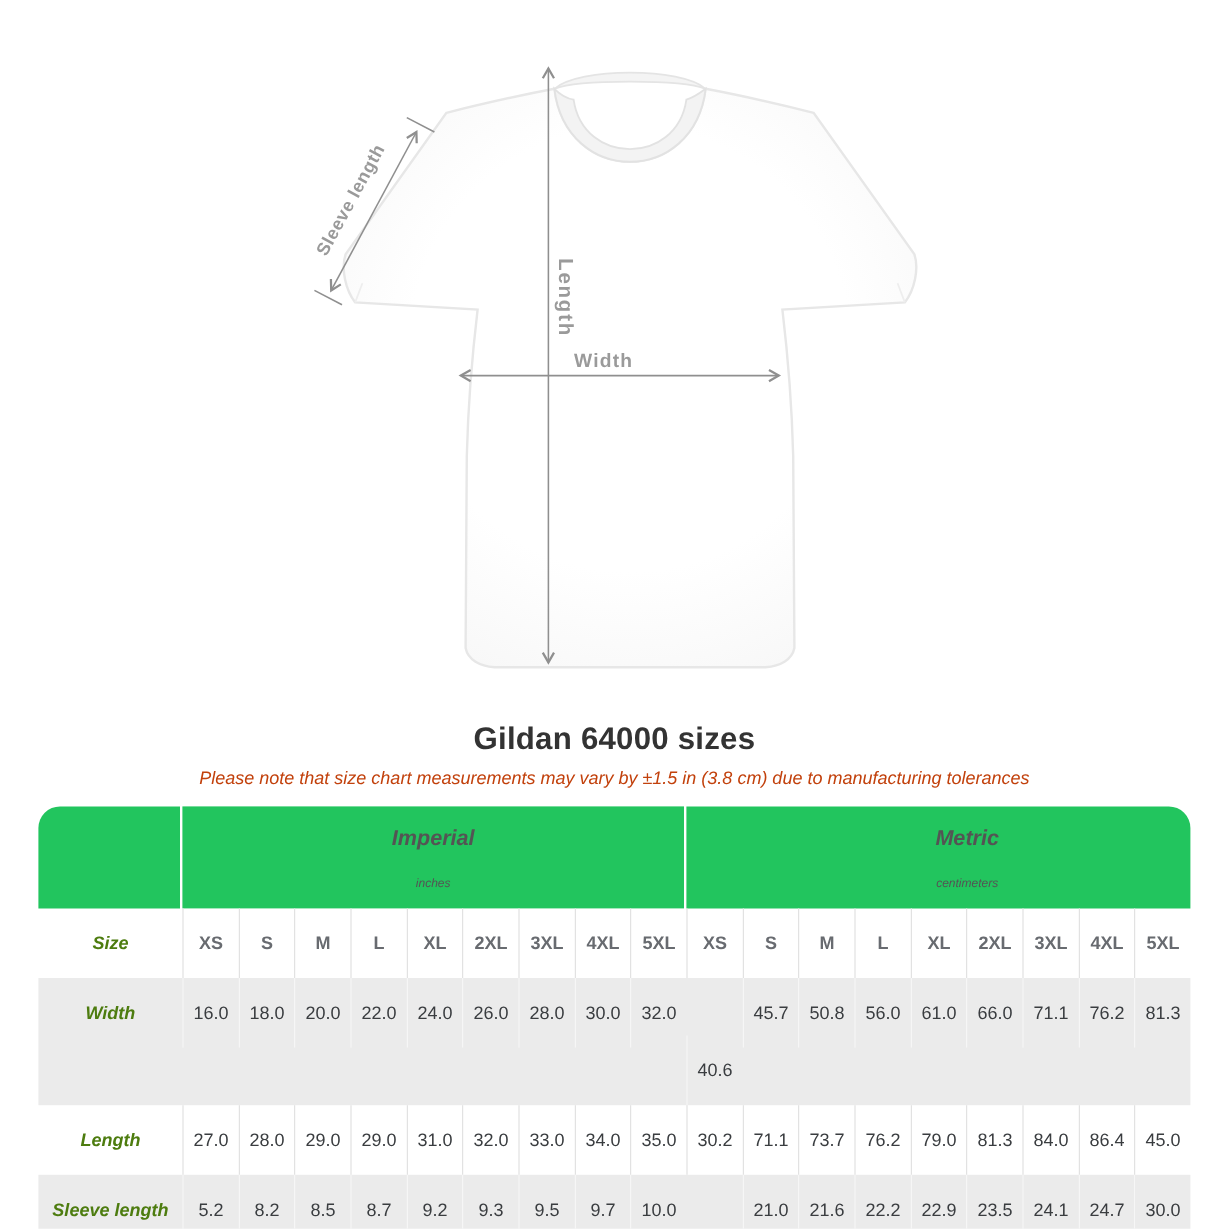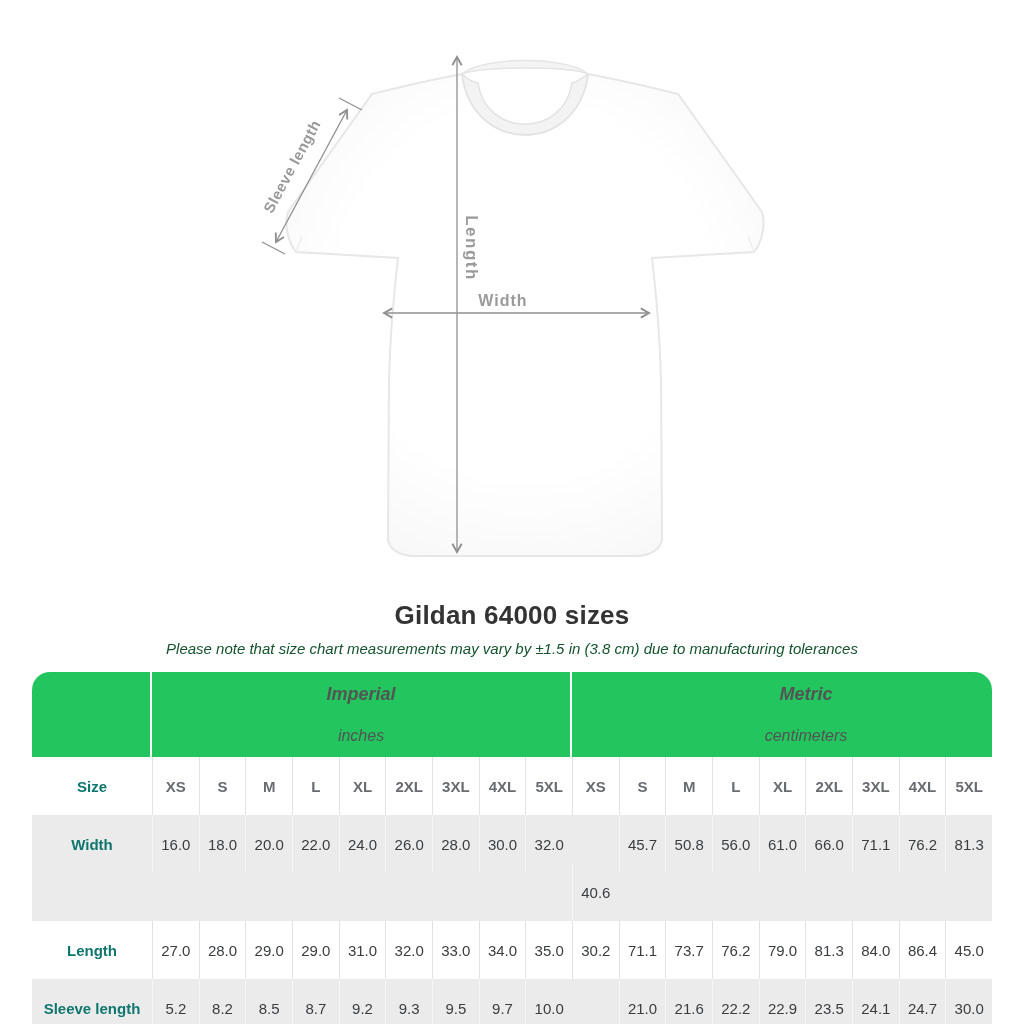--- a/index.html
+++ b/index.html
@@ -6,34 +6,34 @@
   body{
     width:1024px;height:1024px;overflow:hidden;background:#ffffff;
     font-family:"Liberation Sans", sans-serif;position:relative;
   }
   
   .shirt-wrap{position:absolute;left:0;top:0;width:1024px;height:600px;}
   .ann-label{fill:#9a9a9a;font-family:"Liberation Sans",sans-serif;font-weight:bold;}
   
   .heading{position:absolute;left:0;top:600px;width:1024px;text-align:center;}
   .title{font-size:26px;font-weight:bold;color:#333333;letter-spacing:.2px;margin:0;}
-  .note{font-size:15px;font-style:italic;color:#14532d;margin-top:9px;}
+  .note{font-size:15px;font-style:italic;color:#c2410c;margin-top:9px;}
   
   .size-table{position:absolute;left:32px;top:672px;width:960px;font-size:15px;}
   .trow{display:grid;grid-template-columns:120px repeat(18,1fr);}
   .band-row{height:85px;}
   .band-seg{background:#22c55e;display:flex;flex-direction:column;align-items:center;justify-content:center;color:#545454;}
   .band-label-seg{grid-column:1/2;border-top-left-radius:18px;margin-right:2px;}
   .band-imperial{grid-column:2/11;margin-right:2px;}
   .band-metric{grid-column:11/20;border-top-right-radius:18px;padding-left:48px;}
   .band-title{font-size:18px;font-weight:bold;font-style:italic;}
-  .band-unit{font-size:16px;font-style:italic;margin-top:22px;}
+  .band-unit{font-size:10px;font-style:italic;margin-top:22px;}
   .trow .c{height:58px;display:flex;align-items:center;justify-content:center;color:#3a3d40;}
   .trow .c + .c{border-left:1px solid #e2e2e2;}
-  .trow .lab{font-weight:bold;color:#0f766e;}
+  .trow .lab{font-weight:bold;color:#4d7c0f;font-style:italic;}
   .trow .hd{font-weight:bold;color:#686b70;}
   .alt{background:#ebebeb;}
   .alt .c + .c{border-left-color:#f6f6f6;}
   .alt .gs{border-left:2px solid #ffffff;margin-top:48px;}
   .last .lab{border-bottom-left-radius:18px;}
   .last .c:last-child{border-bottom-right-radius:18px;}
 </style>
 </head>
 <body>
 

